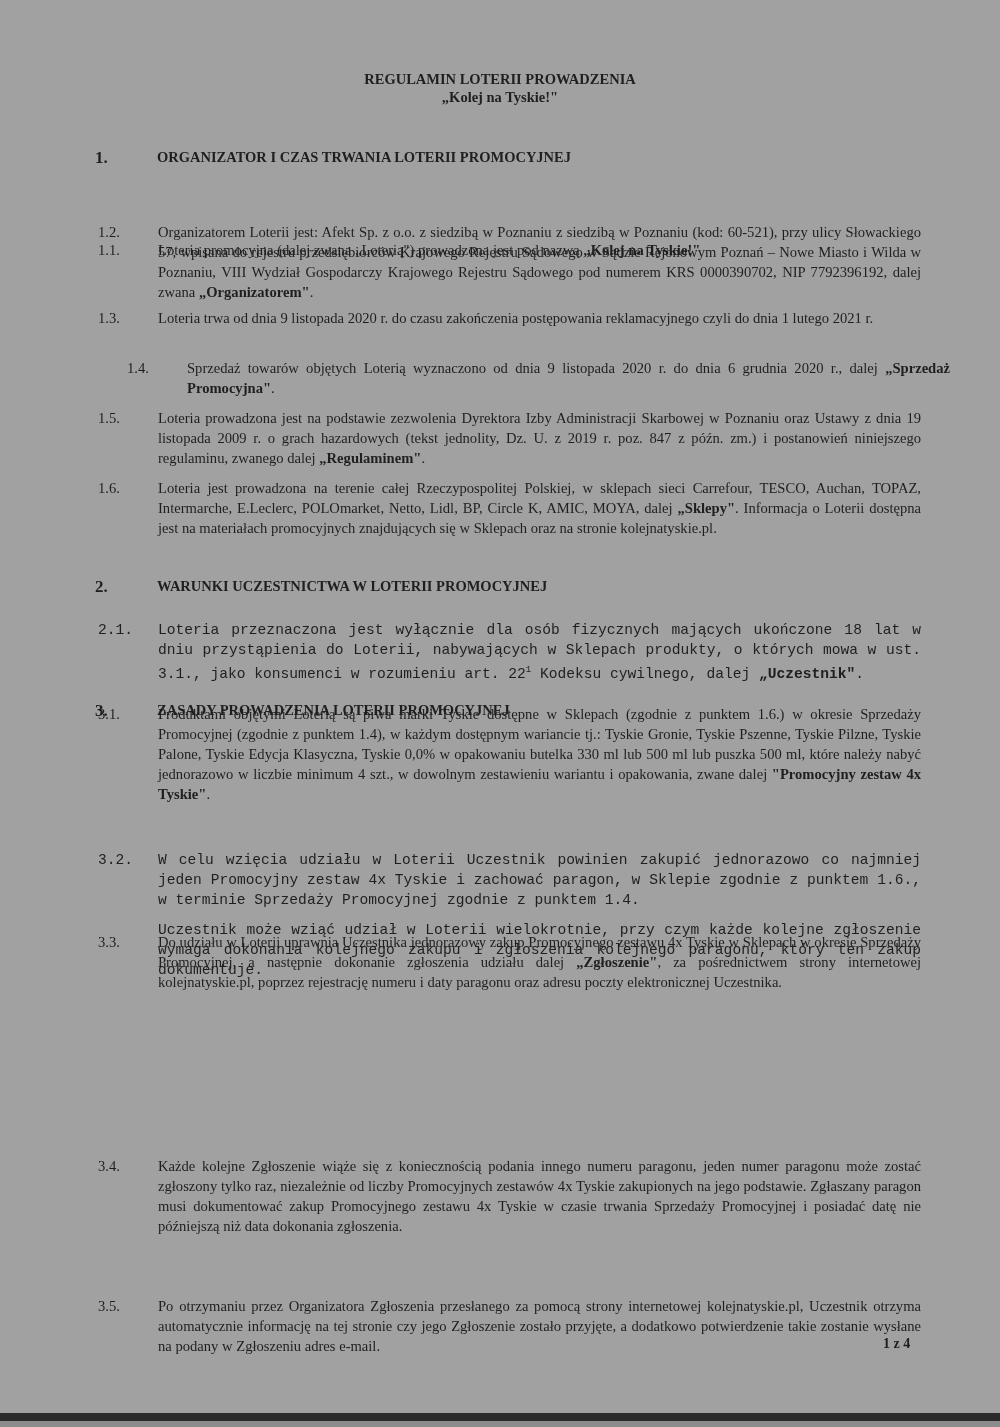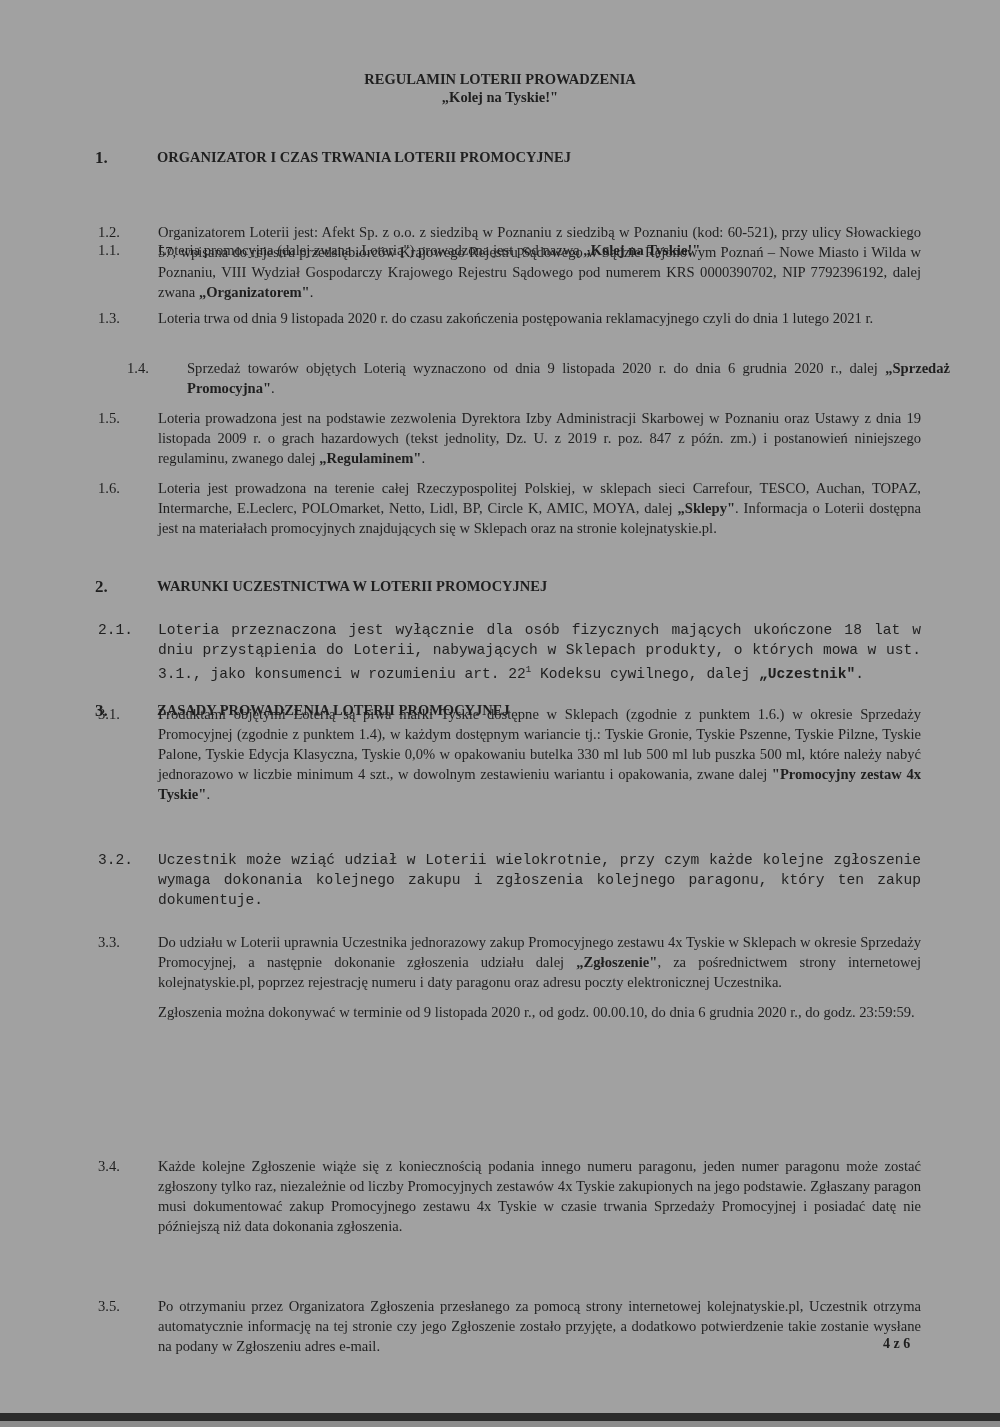--- a/index.html
+++ b/index.html
@@ -92,40 +92,40 @@
       </div>
       <div class="item" style="top: 704px;">
         <span class="num">3.1.</span>
         <div class="body">
           <p>Produktami objętymi Loterią są piwa marki Tyskie dostępne w Sklepach (zgodnie z punktem 1.6.) w okresie Sprzedaży Promocyjnej (zgodnie z punktem 1.4), w każdym dostępnym wariancie tj.: Tyskie Gronie, Tyskie Pszenne, Tyskie Pilzne, Tyskie Palone, Tyskie Edycja Klasyczna, Tyskie 0,0% w opakowaniu butelka 330 ml lub 500 ml lub puszka 500 ml, które należy nabyć jednorazowo w liczbie minimum 4 szt., w dowolnym zestawieniu wariantu i opakowania, zwane dalej <b>"Promocyjny zestaw 4x Tyskie"</b>.</p>
         </div>
       </div>
       <div class="item" style="top: 850px; font-family: Liberation Mono, monospace;">
         <span class="num">3.2.</span>
         <div class="body">
+          <p>W celu wzięcia udziału w Loterii Uczestnik powinien zakupić jednorazowo co najmniej jeden Promocyjny zestaw 4x Tyskie i zachować paragon, w Sklepie zgodnie z punktem 1.6., w terminie Sprzedaży Promocyjnej zgodnie z punktem 1.4.</p>
           <p>Uczestnik może wziąć udział w Loterii wielokrotnie, przy czym każde kolejne zgłoszenie wymaga dokonania kolejnego zakupu i zgłoszenia kolejnego paragonu, który ten zakup dokumentuje.</p>
         </div>
       </div>
       <div class="item" style="top: 932px;">
         <span class="num">3.3.</span>
         <div class="body">
           <p>Do udziału w Loterii uprawnia Uczestnika jednorazowy zakup Promocyjnego zestawu 4x Tyskie w Sklepach w okresie Sprzedaży Promocyjnej, a następnie dokonanie zgłoszenia udziału dalej <b>„Zgłoszenie"</b>, za pośrednictwem strony internetowej kolejnatyskie.pl, poprzez rejestrację numeru i daty paragonu oraz adresu poczty elektronicznej Uczestnika.</p>
-          <p>Zgłoszenia można dokonywać w terminie od 9 listopada 2020 r., od godz. 00.00.10, do dnia 6 grudnia 2020 r., do godz. 23:59:59.</p>
         </div>
       </div>
       <div class="item" style="top: 1156px;">
         <span class="num">3.4.</span>
         <div class="body">
           <p>Każde kolejne Zgłoszenie wiąże się z koniecznością podania innego numeru paragonu, jeden numer paragonu może zostać zgłoszony tylko raz, niezależnie od liczby Promocyjnych zestawów 4x Tyskie zakupionych na jego podstawie. Zgłaszany paragon musi dokumentować zakup Promocyjnego zestawu 4x Tyskie w czasie trwania Sprzedaży Promocyjnej i posiadać datę nie późniejszą niż data dokonania zgłoszenia.</p>
         </div>
       </div>
       <div class="item" style="top: 1296px;">
         <span class="num">3.5.</span>
         <div class="body">
           <p>Po otrzymaniu przez Organizatora Zgłoszenia przesłanego za pomocą strony internetowej kolejnatyskie.pl, Uczestnik otrzyma automatycznie informację na tej stronie czy jego Zgłoszenie zostało przyjęte, a dodatkowo potwierdzenie takie zostanie wysłane na podany w Zgłoszeniu adres e-mail.</p>
         </div>
       </div>
     </div>
 
-  <div class="page-num">4 z 6</div>
+  <div class="page-num">1 z 4</div>
 </div>
 <div class="bottom-bar"></div>
 <div class="bottom-strip"></div>
 
 </body></html>

